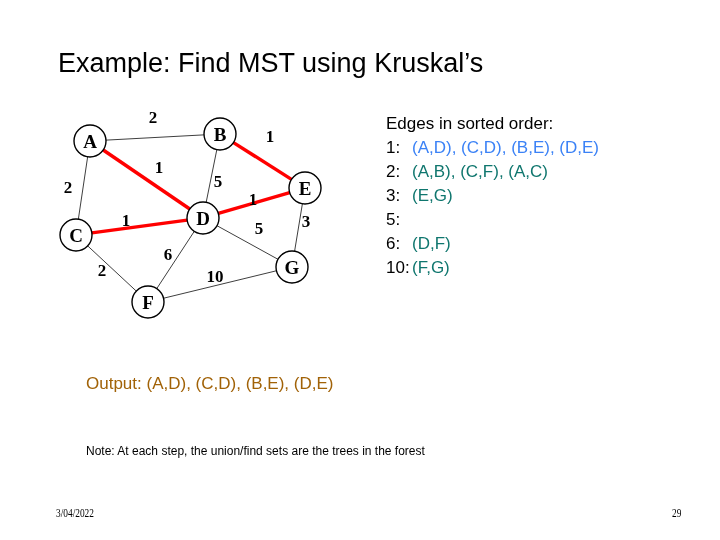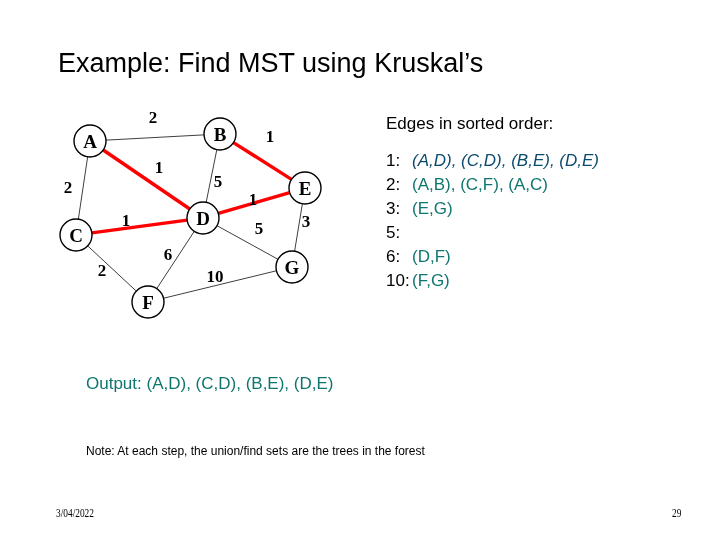--- a/index.html
+++ b/index.html
@@ -66,21 +66,21 @@
   #edge-list {
     position: absolute;
     left: 386px;
     top: 114px;
     width: 320px;
   }
   .edge-heading {
     font-family: "Liberation Sans", sans-serif;
     font-size: 17px;
     color: #000000;
-    margin-bottom: 17px;
+    margin-bottom: 4px;
     white-space: nowrap;
   }
   .edge-row {
     display: flex;
     align-items: baseline;
     font-family: "Liberation Sans", sans-serif;
     font-size: 17px;
     color: #000000;
     margin-bottom: 4px;
     white-space: nowrap;
@@ -88,32 +88,31 @@
   .edge-weight {
     display: inline-block;
     min-width: 26px;
     flex: 0 0 26px;
     color: #000000;
   }
   .edge-pairs {
     color: #0f766e;
   }
   .edge-row.dimmed .edge-pairs {
-    color: #0c4a6e;
-    font-style: italic;
+    color: #3b82f6;
   }
 
   
   #output-line {
     position: absolute;
     left: 86px;
     top: 374px;
     font-family: "Liberation Sans", sans-serif;
     font-size: 17px;
-    color: #0f766e;
+    color: #a16207;
     white-space: nowrap;
   }
   #note-line {
     position: absolute;
     left: 86px;
     top: 444px;
     font-family: Liberation Sans, sans-serif;
     font-size: 12px;
     color: #000000;
     white-space: nowrap;

